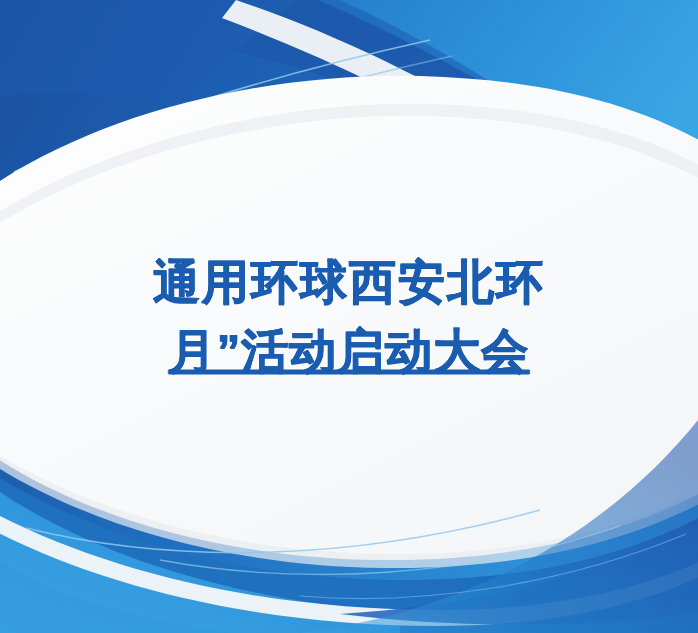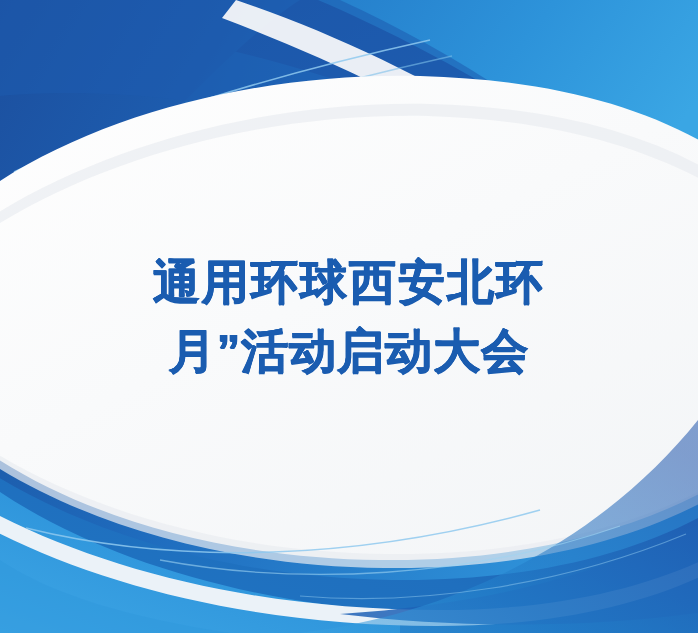--- a/index.html
+++ b/index.html
@@ -45,21 +45,21 @@
     color: #1a5cb0;
     text-align: center;
     white-space: nowrap;
     text-shadow:
        0.5px 0 0 #1a5cb0,
       -0.5px 0 0 #1a5cb0,
        0 0.5px 0 #1a5cb0,
        0 -0.5px 0 #1a5cb0;
   }
   .title-line.l2 { letter-spacing: 1px; }
-  .title-line.l3 { letter-spacing: 1px; }
+  .title-line.l3 { letter-spacing: 1px; text-decoration: underline; }
 </style>
 </head>
 <body>
 
 <div id="poster">
 
   <svg class="bg" viewBox="0 0 698 633" preserveAspectRatio="none">
     <defs>
       <linearGradient id="gTop" x1="0" y1="0" x2="1" y2="0.35">
         <stop offset="0%" stop-color="#1b4f9c"></stop>

